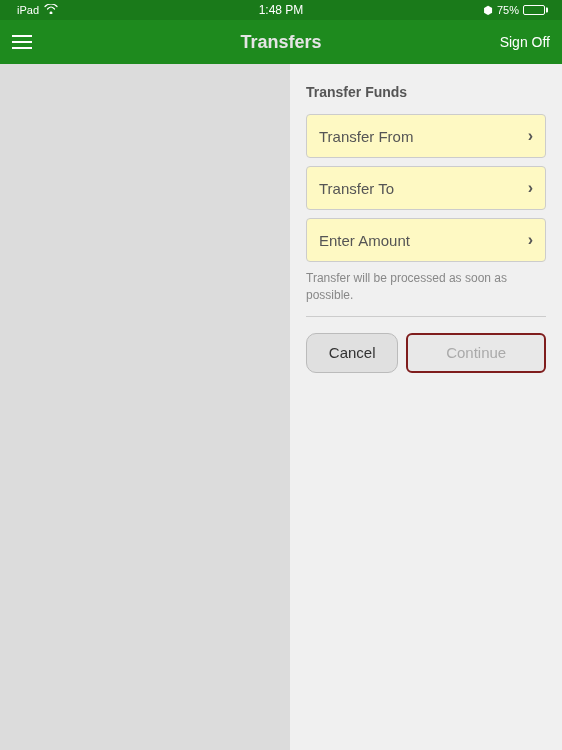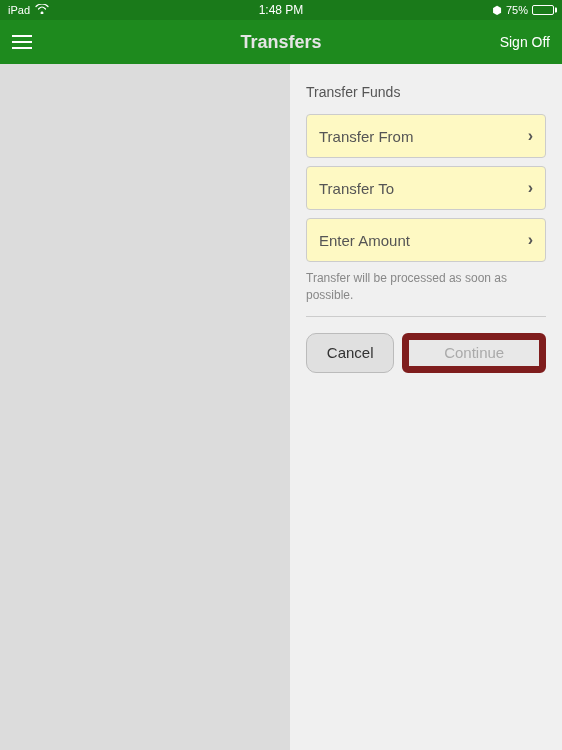--- a/index.html
+++ b/index.html
@@ -14,21 +14,21 @@
     }
 
     
     .status-bar {
       width: 100%;
       height: 20px;
       background: #1a7a1a;
       display: flex;
       align-items: center;
       justify-content: space-between;
-      padding: 0 8px;
+      padding: 0 17px;
     }
     .status-left {
       display: flex;
       align-items: center;
       gap: 5px;
       font-size: 11px;
       color: white;
       font-weight: 500;
     }
     .status-center {
@@ -101,21 +101,21 @@
     .right-panel {
       flex: 1;
       background: #f0f0f0;
       padding: 20px 16px;
     }
 
     .section-title {
       font-size: 14px;
       color: #555;
       margin-bottom: 14px;
-      font-weight: 400;
+      font-weight: 700;
     }
 
     
     .form-field {
       width: 100%;
       background: #fef9c3;
       border: 1px solid #ccc;
       border-radius: 4px;
       display: flex;
       align-items: center;
@@ -164,21 +164,21 @@
       border-radius: 10px;
       font-size: 15px;
       color: #333;
       cursor: pointer;
       font-weight: 500;
     }
     .btn-continue {
       flex: 1.5;
       height: 40px;
       background: #e8e8e8;
-      border: 7px solid #7f1d1d;
+      border: 2px solid #7f1d1d;
       border-radius: 6px;
       font-size: 15px;
       color: #aaa;
       cursor: pointer;
       font-weight: 400;
     }
 
     
     .battery {
       display: inline-flex;

